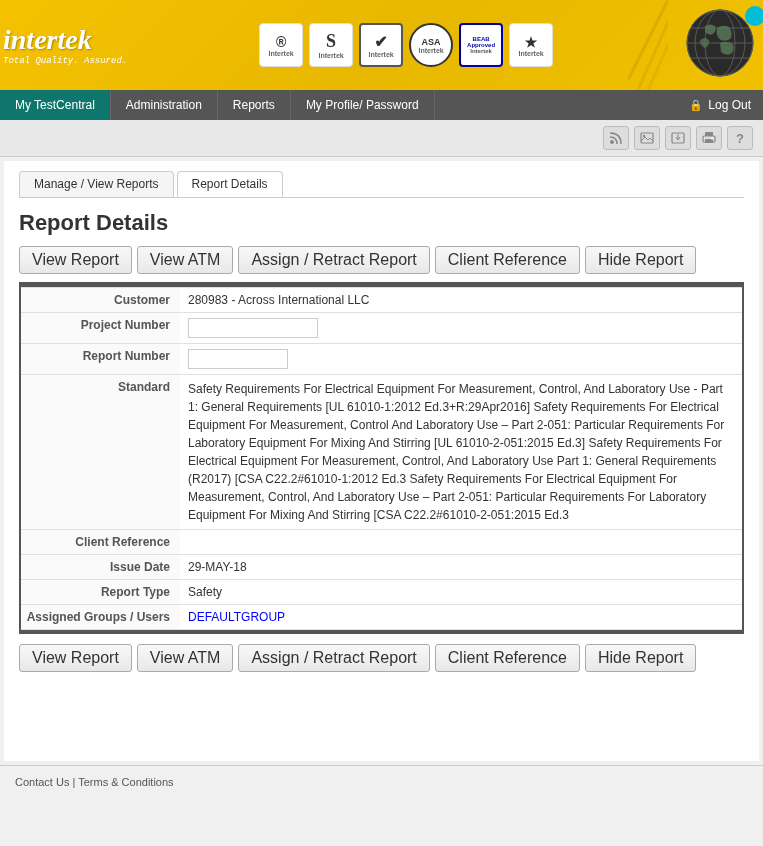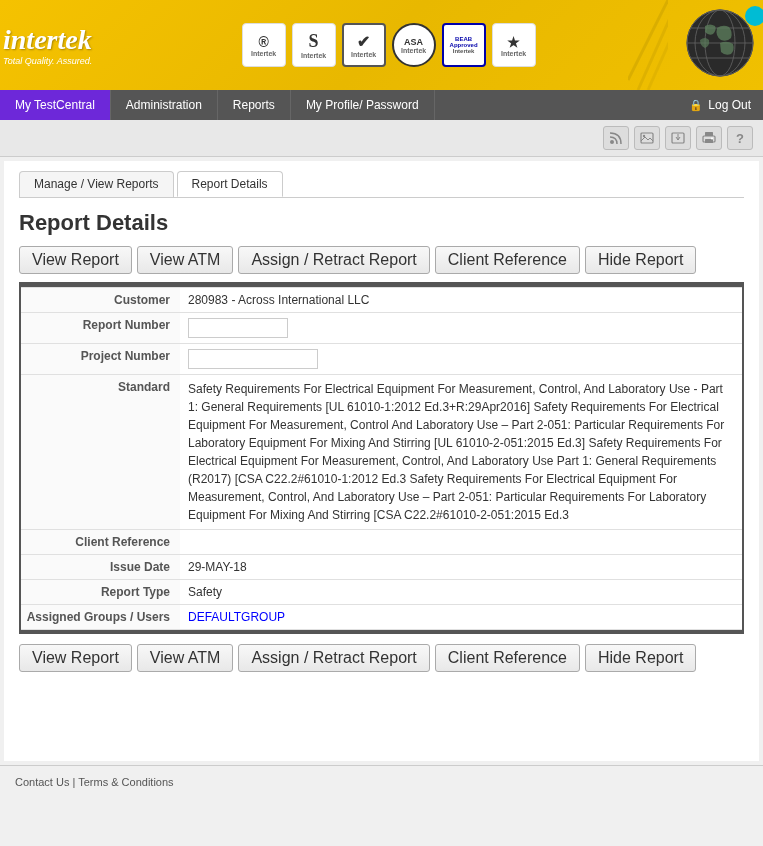--- a/index.html
+++ b/index.html
@@ -26,21 +26,21 @@
     .nav-item {
       padding: 0 15px;
       color: #fff;
       font-size: 12px;
       display: flex;
       align-items: center;
       cursor: pointer;
       white-space: nowrap;
       border-right: 1px solid #666;
     }
-    .nav-item.highlighted { background: #6d28d9; color: #fff; }
+    .nav-item.highlighted { background: #0f766e; color: #fff; }
     .nav-logout {
       margin-left: auto;
       padding: 0 12px;
       color: #fff;
       font-size: 12px;
       display: flex;
       align-items: center;
       gap: 5px;
       cursor: pointer;
     }
@@ -184,20 +184,21 @@
       font-weight: bold;
       font-size: 28px;
       color: #fff;
       text-shadow: 1px 1px 2px rgba(0,0,0,0.3);
       font-family: Georgia, serif;
     }
     .intertek-tagline {
       font-size: 9px;
       color: #fff;
       font-style: italic;
+      font-family: Liberation Mono, monospace;
     }
 
     .header-cert-section {
       display: flex;
       align-items: center;
       gap: 6px;
     }
     .cert-block {
       display: flex;
       flex-direction: column;
@@ -398,30 +399,30 @@
       <tr>
         <td colspan="2" style="background:#555; height:4px; padding:0;"></td>
       </tr>
 
       <tr>
         <td class="label-cell">Customer</td>
         <td class="value-cell">280983 - Across International LLC</td>
       </tr>
 
       <tr>
+        <td class="label-cell">Project Number</td>
+        <td class="value-cell">
+          <input type="text" class="input-field" value="" style="width: 130px;">
+        </td>
+      </tr>
+
+      <tr>
         <td class="label-cell">Report Number</td>
         <td class="value-cell">
           <input type="text" class="input-field" value="" style="width: 100px;">
-        </td>
-      </tr>
-
-      <tr>
-        <td class="label-cell">Project Number</td>
-        <td class="value-cell">
-          <input type="text" class="input-field" value="" style="width: 130px;">
         </td>
       </tr>
 
       <tr>
         <td class="label-cell">Standard</td>
         <td class="value-cell standard-text">Safety Requirements For Electrical Equipment For Measurement, Control, And Laboratory Use - Part 1: General Requirements [UL 61010-1:2012 Ed.3+R:29Apr2016] Safety Requirements For Electrical Equipment For Measurement, Control And Laboratory Use – Part 2-051: Particular Requirements For Laboratory Equipment For Mixing And Stirring [UL 61010-2-051:2015 Ed.3] Safety Requirements For Electrical Equipment For Measurement, Control, And Laboratory Use Part 1: General Requirements (R2017) [CSA C22.2#61010-1:2012 Ed.3 Safety Requirements For Electrical Equipment For Measurement, Control, And Laboratory Use – Part 2-051: Particular Requirements For Laboratory Equipment For Mixing And Stirring [CSA C22.2#61010-2-051:2015 Ed.3</td>
       </tr>
 
       <tr>
         <td class="label-cell">Client Reference</td>

